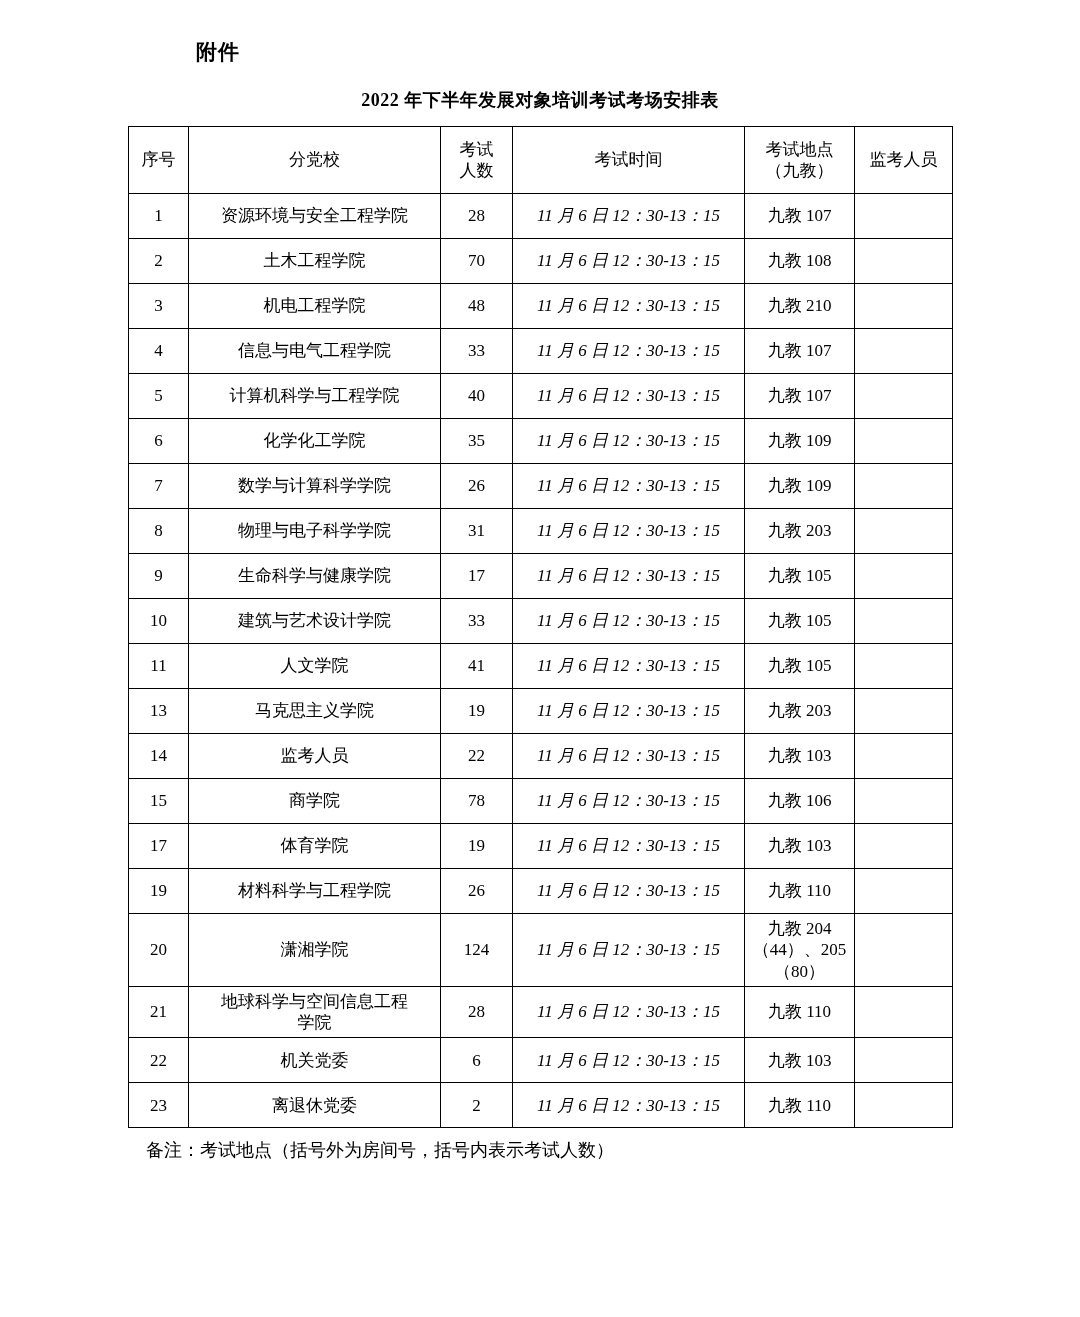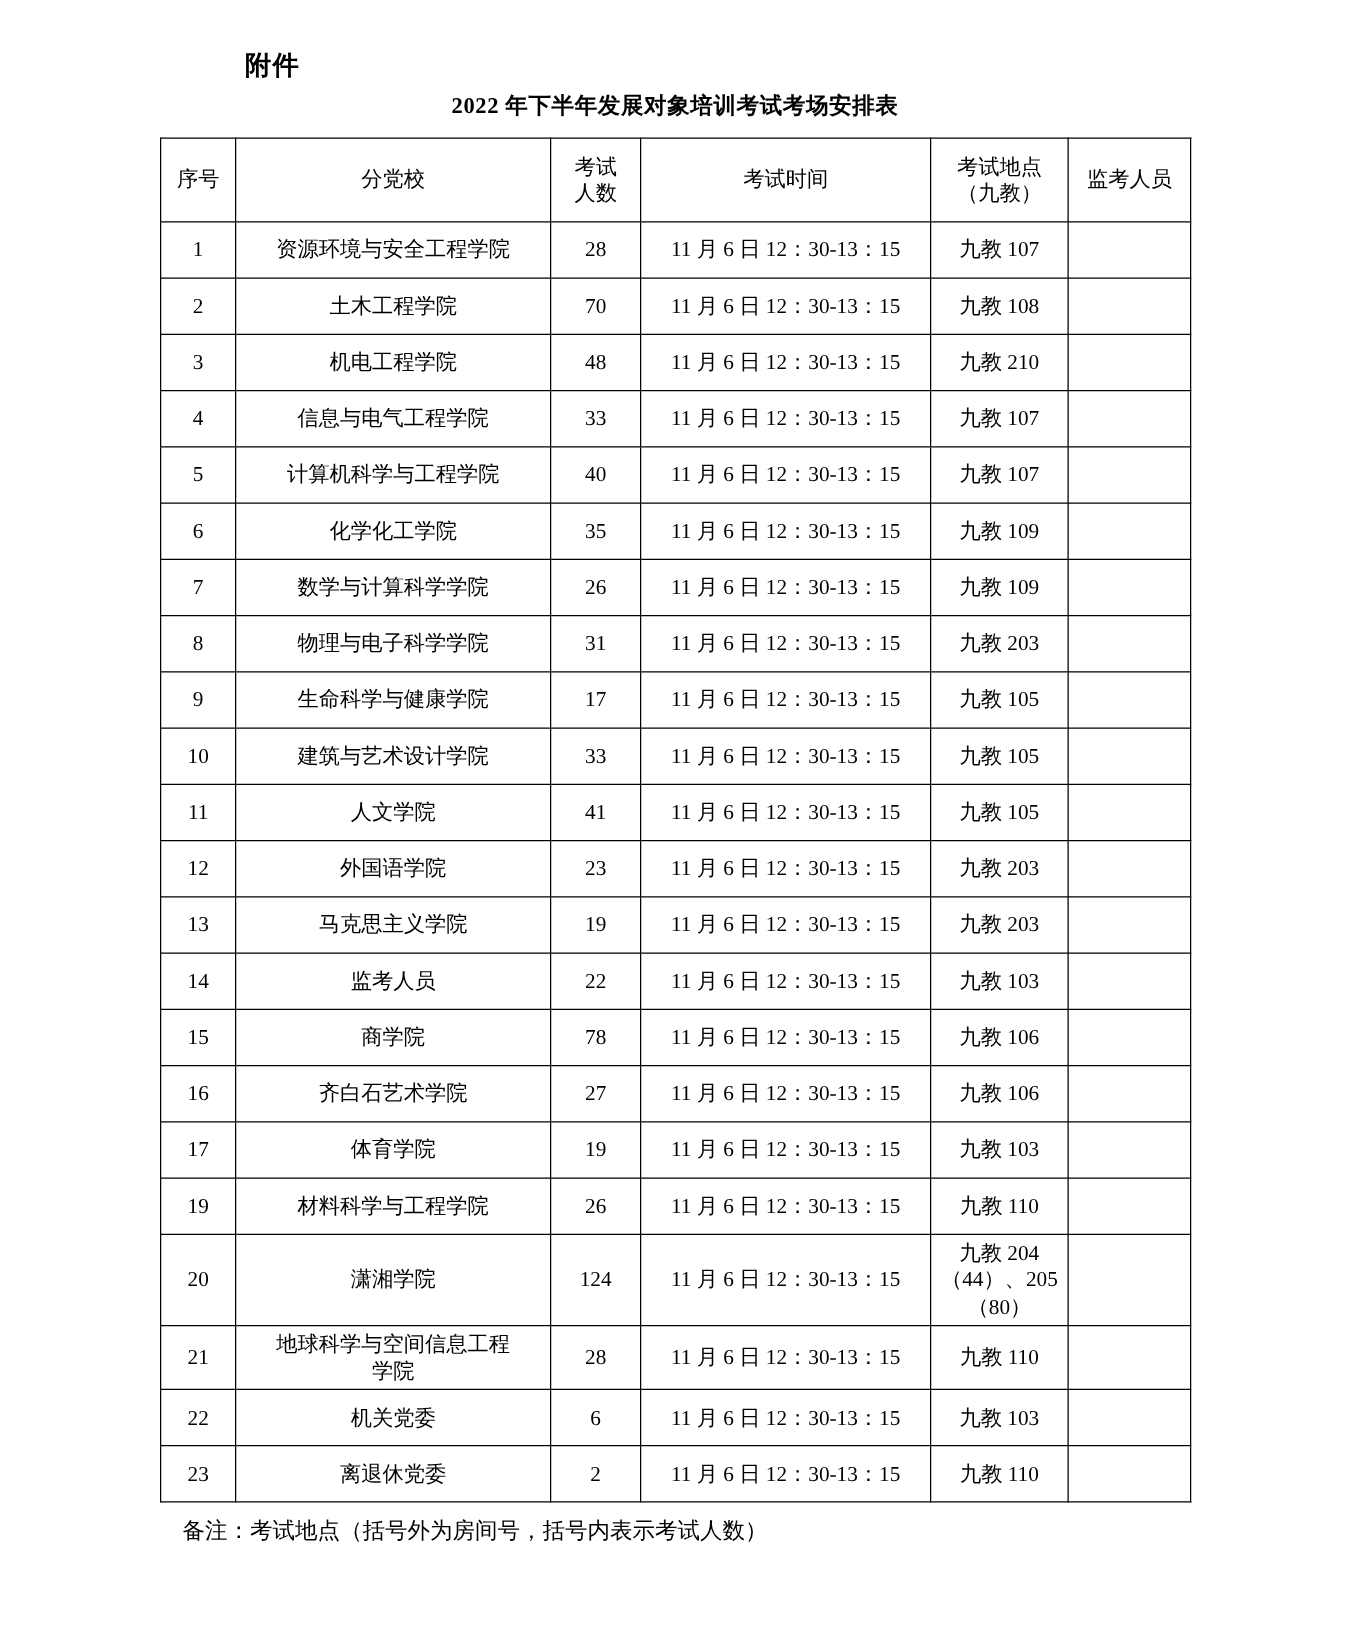--- a/index.html
+++ b/index.html
@@ -11,21 +11,21 @@
     width: 1080px;
     min-height: 1317px;
     font-family: "Liberation Serif", "DejaVu Serif", serif;
     color: #000000;
   }
   .page {
     position: relative;
     width: 1080px;
     min-height: 1317px;
     box-sizing: border-box;
-    padding: 0;
+    padding: 16px;
   }
   .attach-label {
     position: absolute;
     left: 196px;
     top: 38px;
     font-size: 21px;
     font-weight: bold;
     letter-spacing: 1px;
   }
   .doc-title {
@@ -68,20 +68,21 @@
   col.c-place  { width: 110px; }
   col.c-proc   { width: 98px; }
 
   .hdr-two-line {
     line-height: 1.18;
   }
   .cell-time {
     font-size: 16.5px;
     letter-spacing: 0px;
     white-space: nowrap;
+    font-style: italic;
   }
   .cell-place {
     white-space: nowrap;
   }
   .multiline {
     line-height: 1.35;
     white-space: pre-line;
   }
   .tall-row td {
     height: 80px;
@@ -211,55 +212,39 @@
           </tr>
           <tr>
             <td>11</td>
             <td class="multiline">人文学院</td>
             <td>41</td>
             <td class="cell-time">11 月 6 日 12：30-13：15</td>
             <td class="cell-place multiline">九教 105</td>
             <td></td>
           </tr>
           <tr>
-            <td>12</td>
-            <td class="multiline">外国语学院</td>
-            <td>23</td>
-            <td class="cell-time">11 月 6 日 12：30-13：15</td>
-            <td class="cell-place multiline">九教 203</td>
-            <td></td>
-          </tr>
-          <tr>
             <td>13</td>
             <td class="multiline">马克思主义学院</td>
             <td>19</td>
             <td class="cell-time">11 月 6 日 12：30-13：15</td>
             <td class="cell-place multiline">九教 203</td>
             <td></td>
           </tr>
           <tr>
             <td>14</td>
             <td class="multiline">监考人员</td>
             <td>22</td>
             <td class="cell-time">11 月 6 日 12：30-13：15</td>
             <td class="cell-place multiline">九教 103</td>
             <td></td>
           </tr>
           <tr>
             <td>15</td>
             <td class="multiline">商学院</td>
             <td>78</td>
-            <td class="cell-time">11 月 6 日 12：30-13：15</td>
-            <td class="cell-place multiline">九教 106</td>
-            <td></td>
-          </tr>
-          <tr>
-            <td>16</td>
-            <td class="multiline">齐白石艺术学院</td>
-            <td>27</td>
             <td class="cell-time">11 月 6 日 12：30-13：15</td>
             <td class="cell-place multiline">九教 106</td>
             <td></td>
           </tr>
           <tr>
             <td>17</td>
             <td class="multiline">体育学院</td>
             <td>19</td>
             <td class="cell-time">11 月 6 日 12：30-13：15</td>
             <td class="cell-place multiline">九教 103</td>

